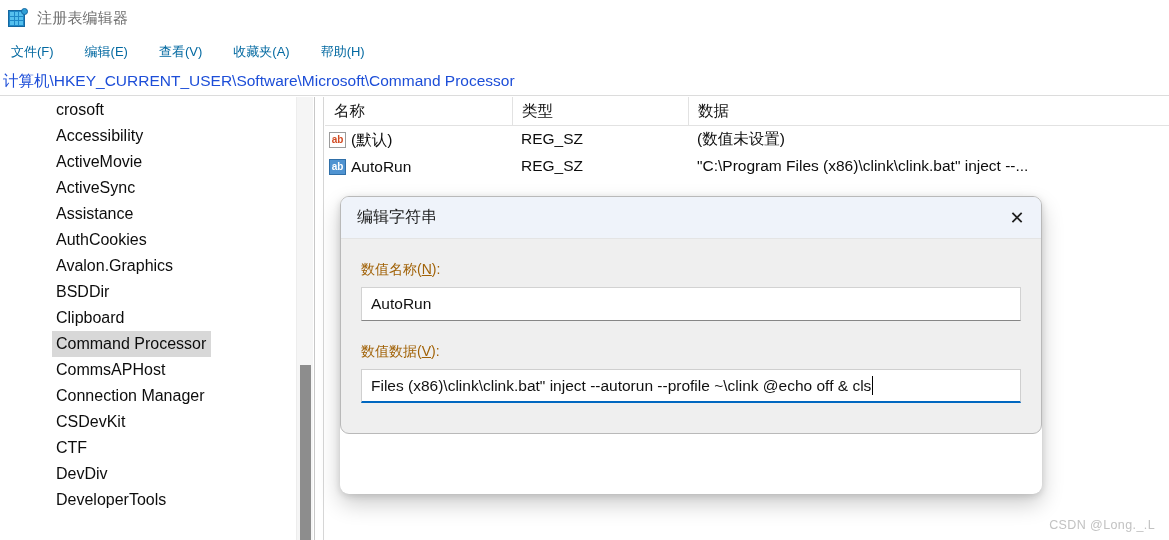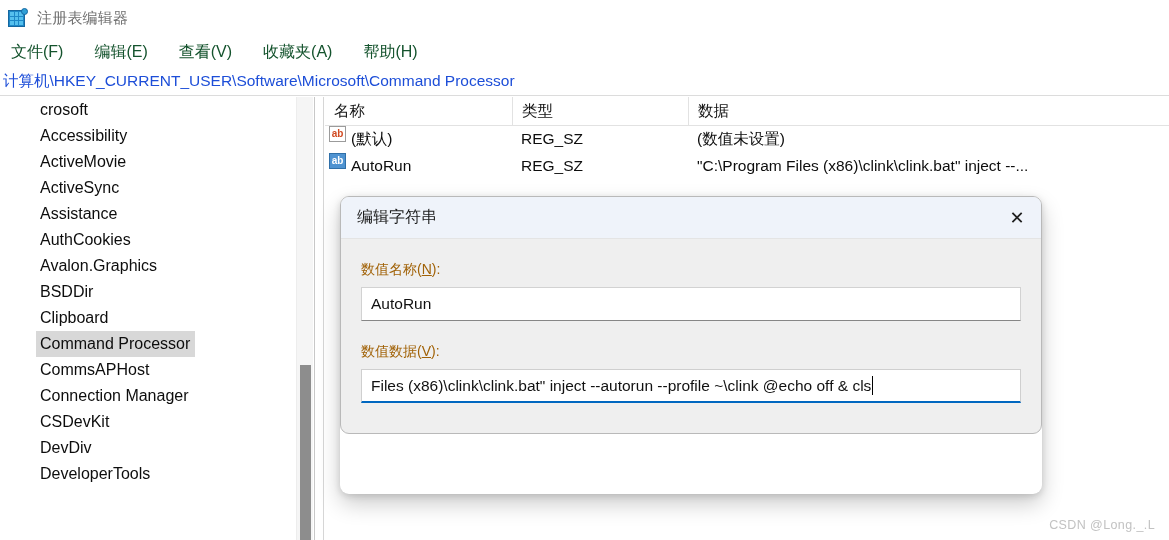--- a/index.html
+++ b/index.html
@@ -75,22 +75,22 @@
     position: absolute;
     left: 0; top: 36px;
     width: 1169px; height: 32px;
     background: #ffffff;
     display: flex;
     align-items: center;
     padding-left: 9px;
     box-sizing: border-box;
   }
   .menu-item {
-    font-size: 16px;
-    color: #14532d;
+    font-size: 13px;
+    color: #0369a1;
     padding: 2px 10px 2px 2px;
     margin-right: 19px;
     white-space: nowrap;
     cursor: default;
   }
 
   
   .addressbar {
     position: absolute;
     left: 0; top: 68px;
@@ -119,21 +119,21 @@
   
   .treepane {
     position: absolute;
     left: 0; top: 0;
     width: 296px; height: 443px;
     background: #ffffff;
     overflow: hidden;
   }
   .tree-list {
     position: absolute;
-    left: 0; top: 0;
+    left: 16px; top: 0;
     width: 296px;
     padding-left: 36px;
   }
   .tree-item {
     height: 26px;
     line-height: 26px;
     font-size: 16px;
     color: #0d0d0d;
     padding-left: 4px;
     white-space: nowrap;
@@ -219,21 +219,21 @@
     top: 0;
     height: 27px;
     line-height: 26px;
     font-size: 15.5px;
     color: #0d0d0d;
     white-space: nowrap;
     overflow: hidden;
     box-sizing: border-box;
     cursor: default;
   }
-  .cell.c0 { left: 0;   width: 187px; padding-left: 4px; display: flex; }
+  .cell.c0 { left: 0;   width: 187px; padding-left: 4px; display: flex; align-items: center; }
   .cell.c1 { left: 187px; width: 176px; padding-left: 9px; }
   .cell.c2 { left: 363px; width: 481px; padding-left: 9px; }
 
   .val-icon {
     width: 17px; height: 16px;
     flex: none;
     margin-right: 5px;
     position: relative;
     border: 1px solid #9b9b9b;
     box-sizing: border-box;
@@ -422,20 +422,21 @@
         <div class="tree-row"><span class="tree-item">ActiveSync</span></div>
         <div class="tree-row"><span class="tree-item">Assistance</span></div>
         <div class="tree-row"><span class="tree-item">AuthCookies</span></div>
         <div class="tree-row"><span class="tree-item">Avalon.Graphics</span></div>
         <div class="tree-row"><span class="tree-item">BSDDir</span></div>
         <div class="tree-row"><span class="tree-item">Clipboard</span></div>
         <div class="tree-row"><span class="tree-item selected">Command Processor</span></div>
         <div class="tree-row"><span class="tree-item">CommsAPHost</span></div>
         <div class="tree-row"><span class="tree-item">Connection Manager</span></div>
         <div class="tree-row"><span class="tree-item">CSDevKit</span></div>
+        <div class="tree-row"><span class="tree-item">CTF</span></div>
         <div class="tree-row"><span class="tree-item">DevDiv</span></div>
         <div class="tree-row"><span class="tree-item">DeveloperTools</span></div>
       </div>
     </div>
 
     <div class="tree-scroll">
       <div class="thumb"></div>
     </div>
 
     <div class="splitter"></div>

